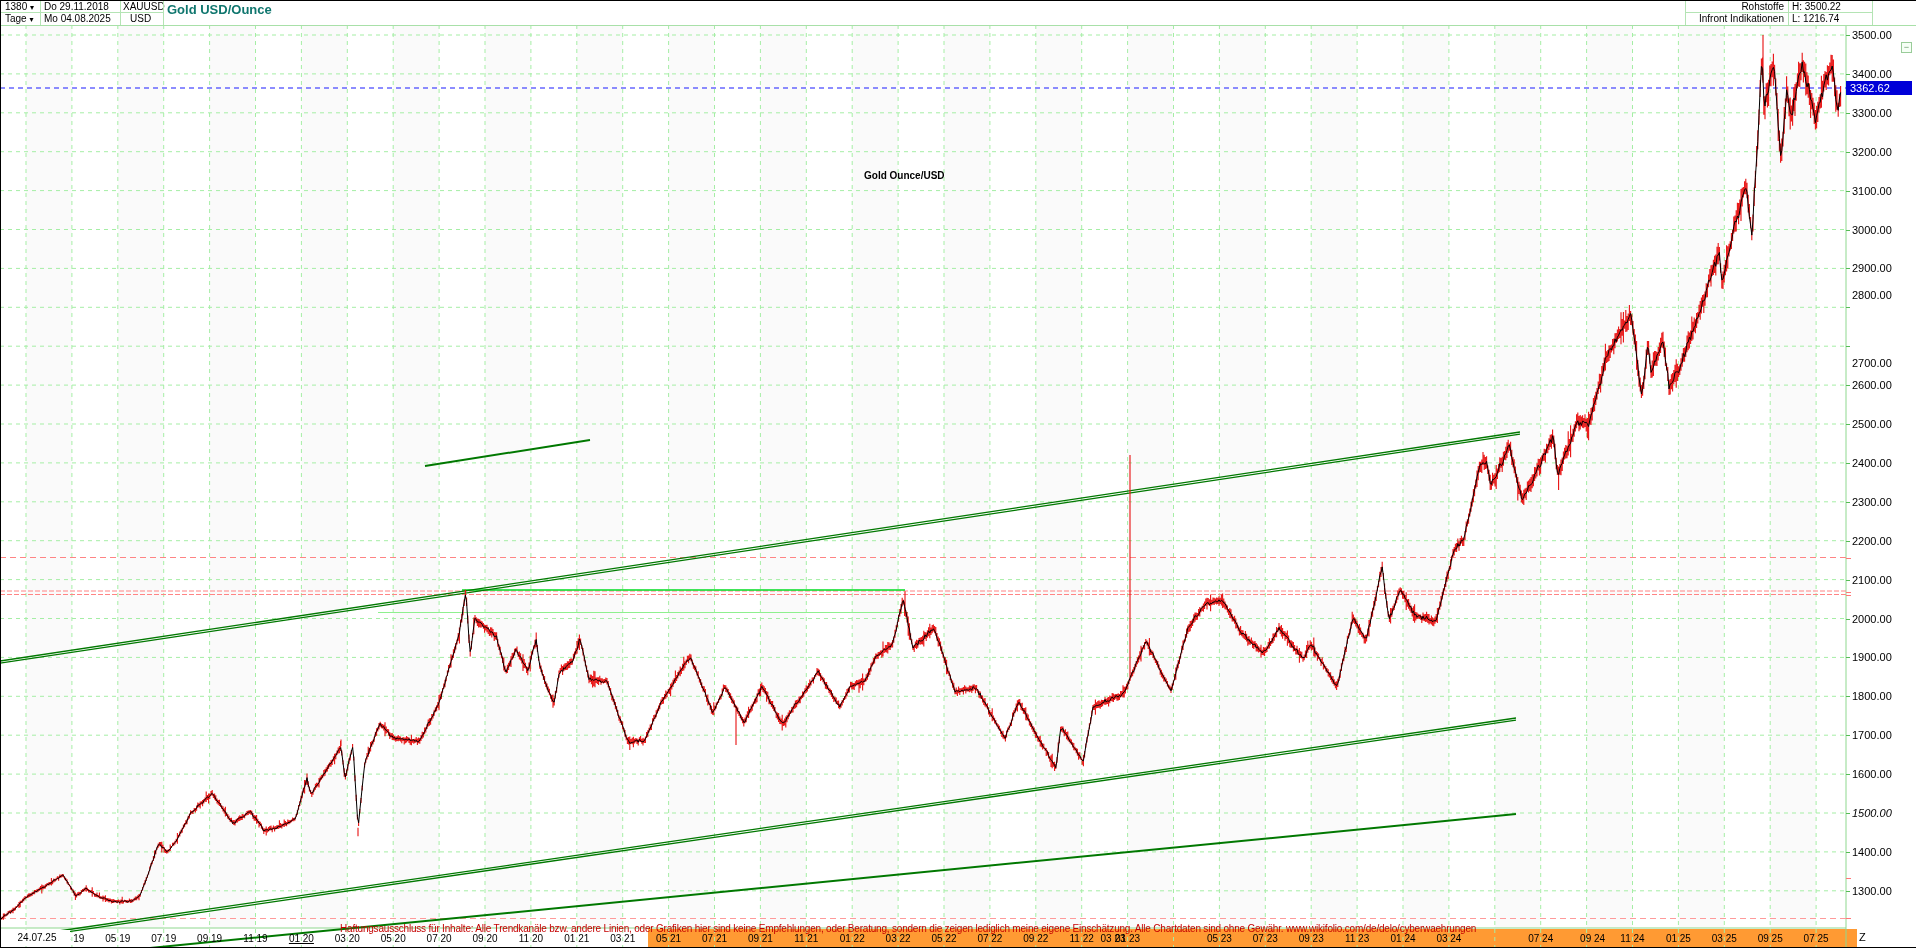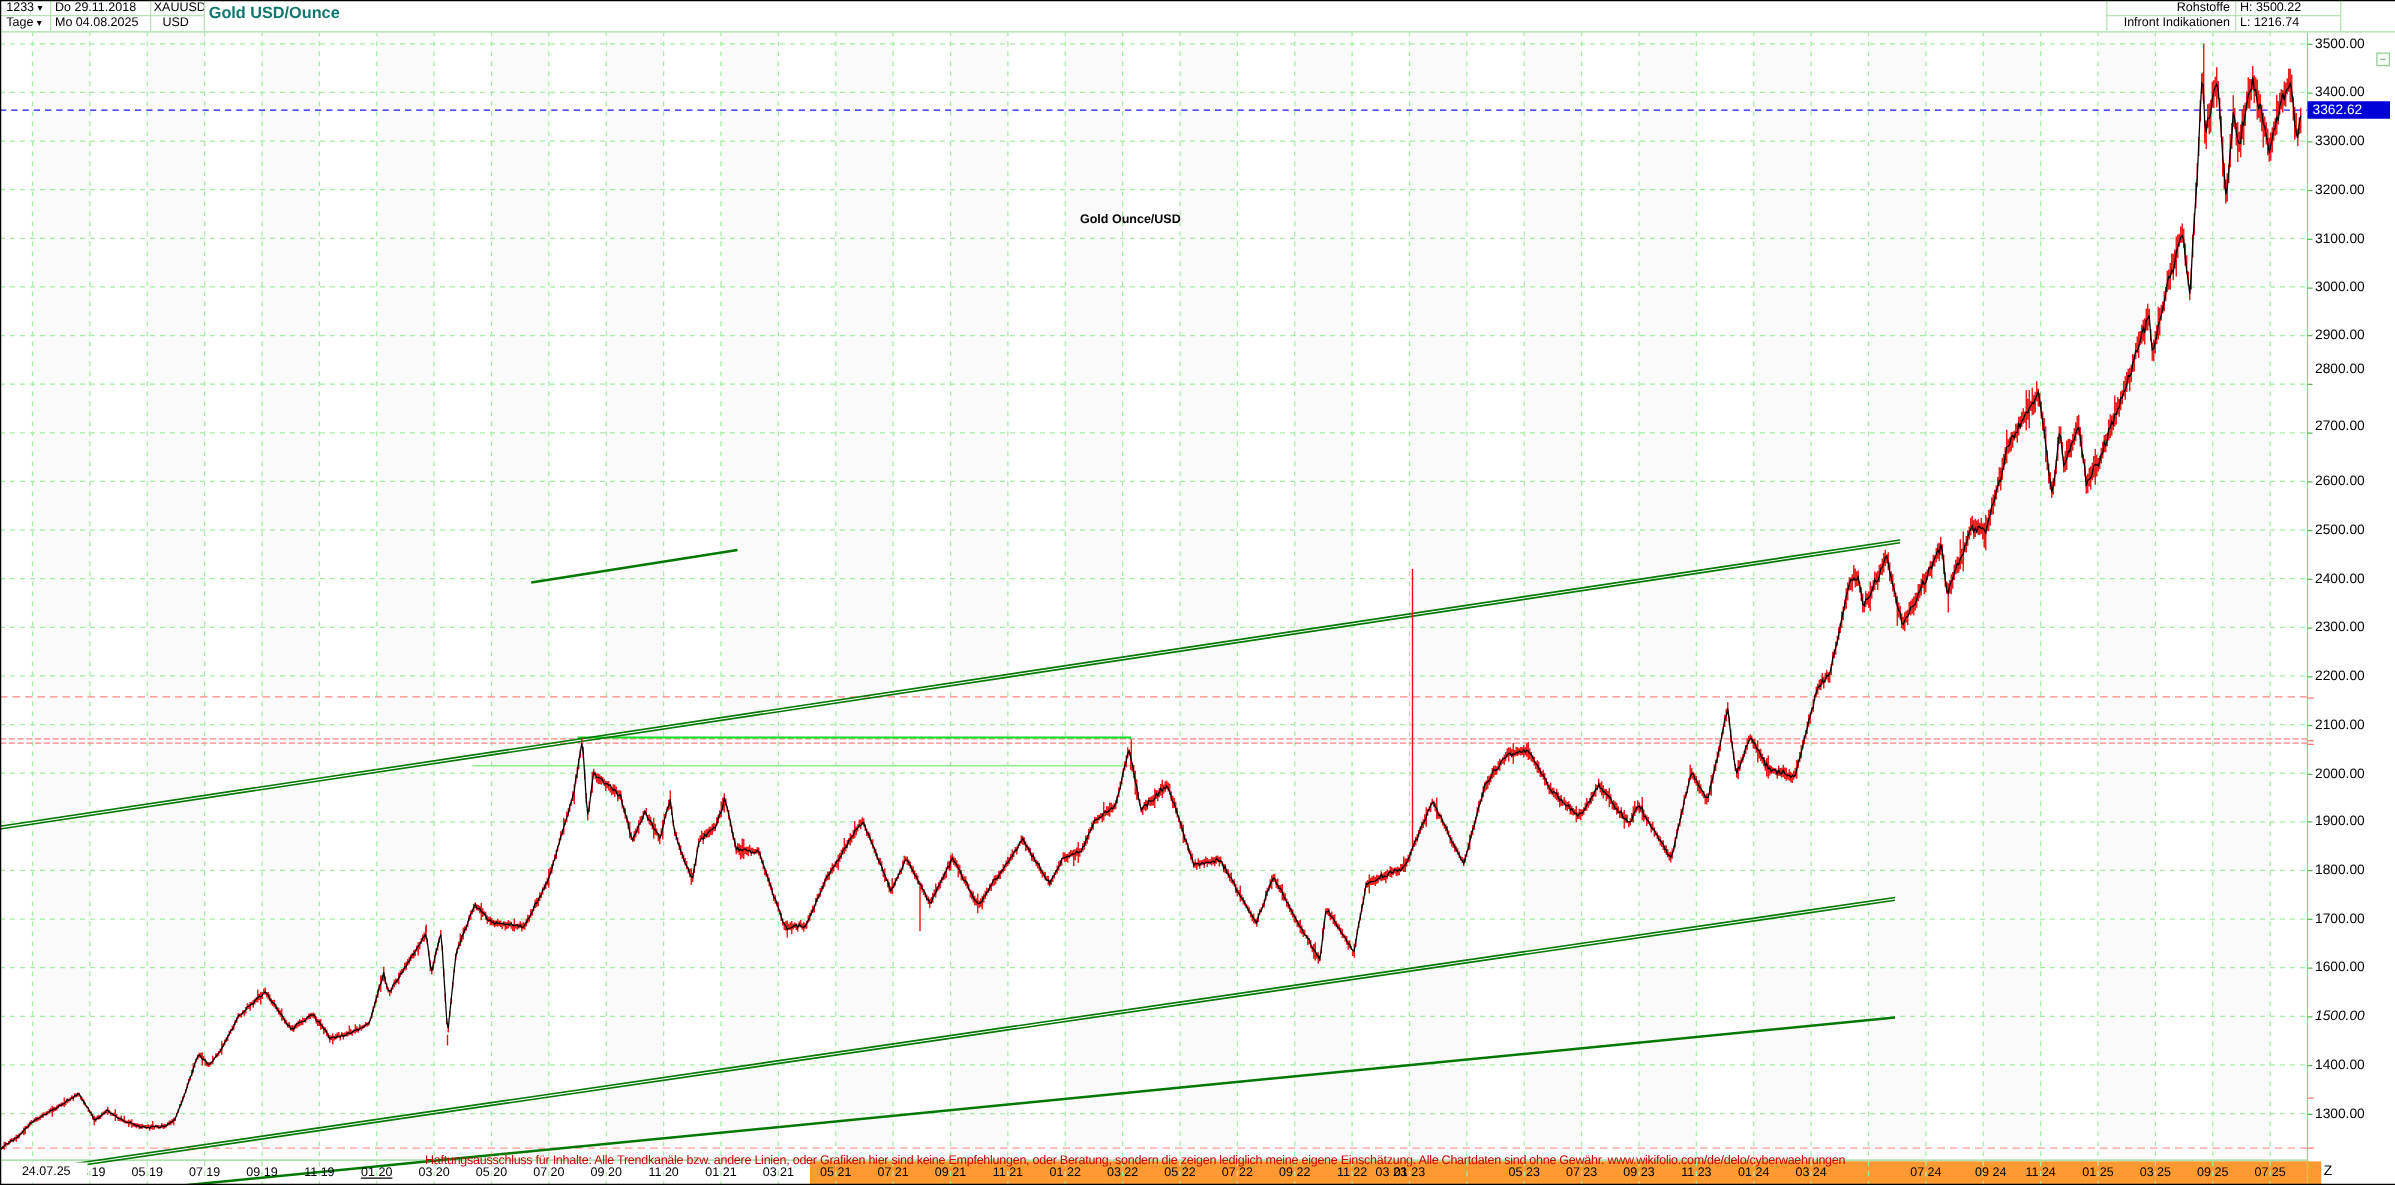--- a/index.html
+++ b/index.html
@@ -37,21 +37,21 @@
   #collapse-btn{position:absolute;left:1901px;top:42px;width:9px;height:9px;border:1px solid #99cc99;
        color:#679967;font-size:9px;line-height:8px;text-align:center;background:#f6fff6;z-index:4;}
 </style>
 </head>
 <body>
 
 <div id="app">
 
   <div id="header" class="abs">
     <div class="hcell" style="left:5px;top:1px;">
-      <span>1233</span> <span class="caret">▾</span>
+      <span>1380</span> <span class="caret">▾</span>
     </div>
     <div class="hcell" style="left:5px;top:13px;">
       <span>Tage</span> <span class="caret">▾</span>
     </div>
     <div class="hcell" style="left:44px;top:1px;">Do 29.11.2018</div>
     <div class="hcell" style="left:44px;top:13px;">Mo 04.08.2025</div>
     <div class="hcell" style="left:123px;top:1px;">XAUUSD</div>
     <div class="hcell" style="left:130px;top:13px;">USD</div>
     <div class="hcell title" style="left:167px;top:4px;">Gold USD/Ounce</div>
     <div class="hcell" style="left:1686px;top:1px;width:98px;text-align:right;">Rohstoffe</div>
@@ -189,21 +189,21 @@
         <div class="ylab" style="top: 145.7px;">3200.00</div>
         <div class="ytick" style="top: 151.7px;"></div>
         <div class="ylab" style="top: 184.6px;">3100.00</div>
         <div class="ytick" style="top: 190.6px;"></div>
         <div class="ylab" style="top: 223.5px;">3000.00</div>
         <div class="ytick" style="top: 229.5px;"></div>
         <div class="ylab" style="top: 262.4px;">2900.00</div>
         <div class="ytick" style="top: 268.4px;"></div>
         <div class="ylab" style="top: 289px;">2800.00</div>
         <div class="ytick" style="top: 307.3px;"></div>
-        <div class="ylab" style="top: 335px; text-align: right;">2700.00</div>
+        <div class="ylab" style="top: 357px; text-align: right;">2700.00</div>
         <div class="ytick" style="top: 346.2px;"></div>
         <div class="ylab" style="top: 379.1px;">2600.00</div>
         <div class="ytick" style="top: 385.1px;"></div>
         <div class="ylab" style="top: 418px;">2500.00</div>
         <div class="ytick" style="top: 424px;"></div>
         <div class="ylab" style="top: 456.9px;">2400.00</div>
         <div class="ytick" style="top: 462.9px;"></div>
         <div class="ylab" style="top: 495.8px;">2300.00</div>
         <div class="ytick" style="top: 501.8px;"></div>
         <div class="ylab" style="top: 534.7px;">2200.00</div>

